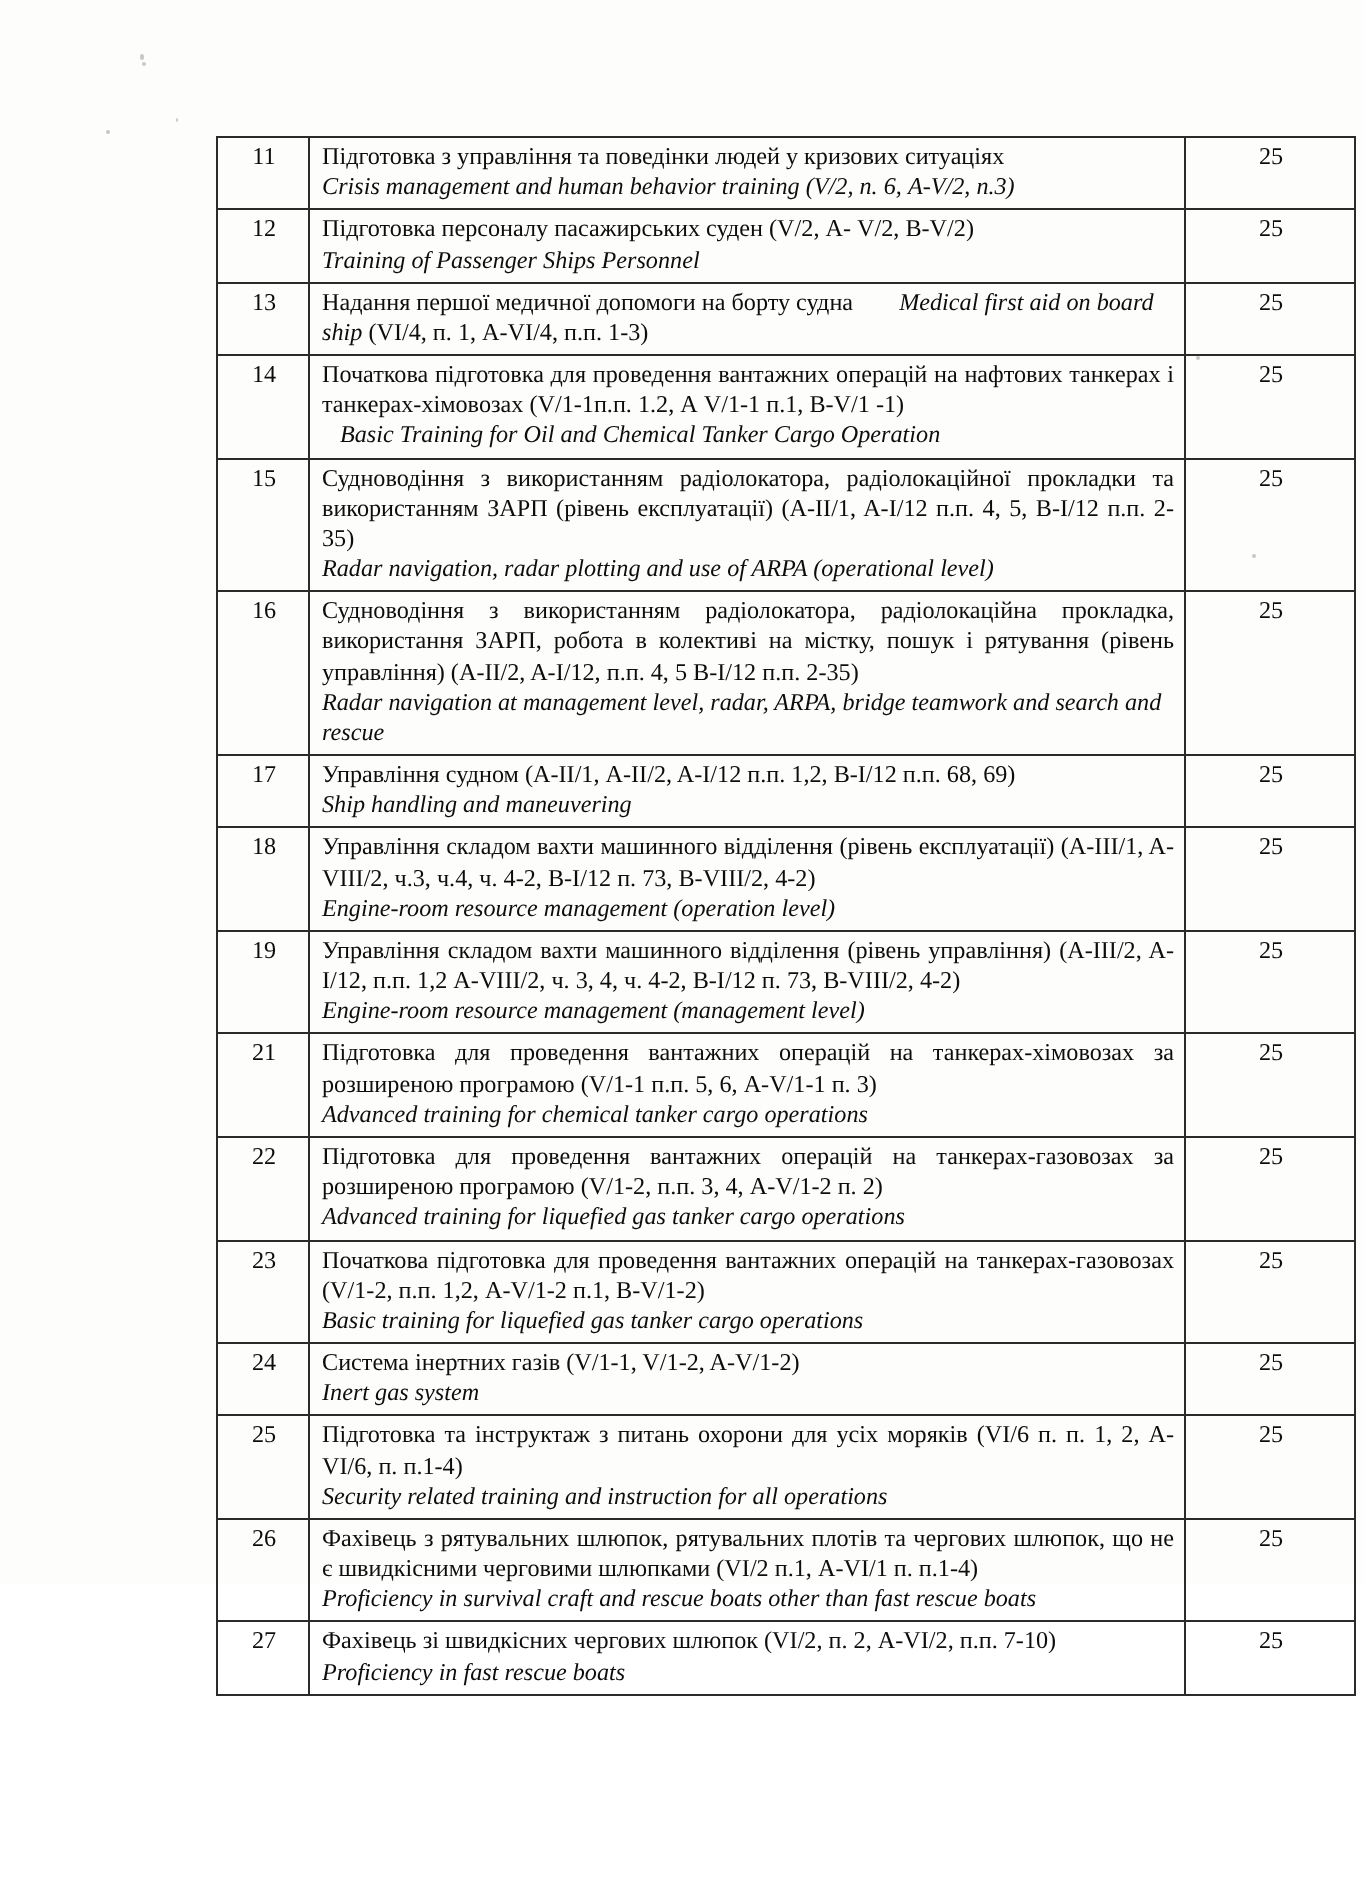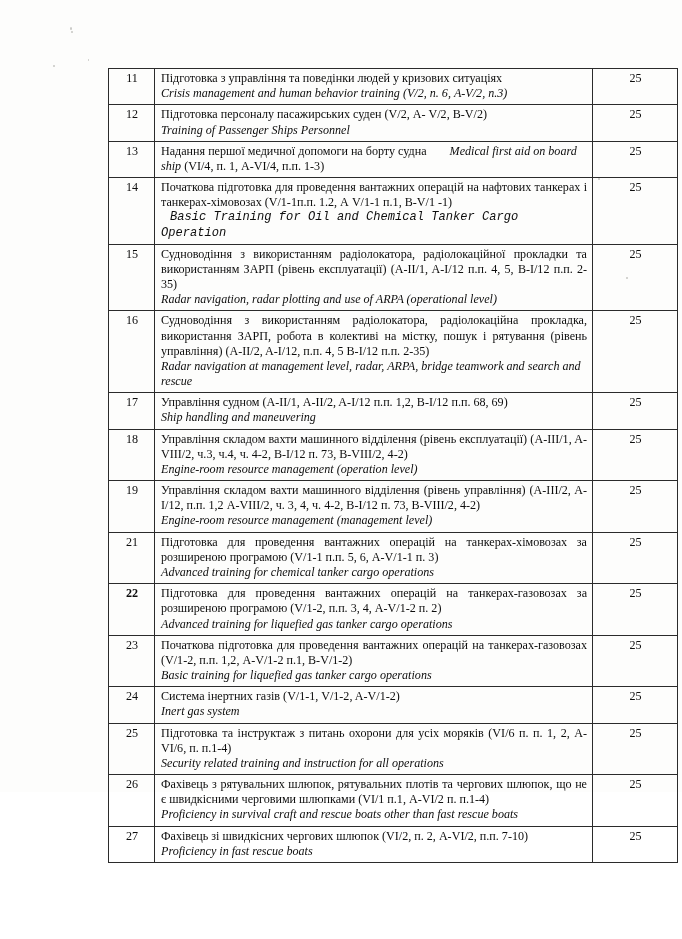--- a/index.html
+++ b/index.html
@@ -70,28 +70,28 @@
   .ua {
     display: block;
     text-align: justify;
     text-justify: inter-word;
   }
   .ua.nojust { text-align: left; }
   .en {
     display: block;
     font-style: italic;
   }
-  .en.indent { text-indent: 9px; font-family: Liberation Mono, monospace; }
+  .en.indent { text-indent: 9px; }
   .inline-en {
     font-style: italic;
     margin-left: 20px;
   }
   
   tr.pad-top td.col-title { padding-top: 14px; }
-  tr.pad-top td.col-num { padding-top: 2px; font-weight: bold; }
+  tr.pad-top td.col-num { padding-top: 2px; }
 </style>
 </head>
 <body>
 
 <div id="page">
 
   <div class="speck" style="left:70px;  top:27px;  width:2px; height:3px;"></div>
   <div class="speck" style="left:71px;  top:31px;  width:2px; height:2px;"></div>
   <div class="speck" style="left:53px;  top:65px;  width:2px; height:2px;"></div>
   <div class="speck" style="left:88px;  top:59px;  width:1px; height:2px;"></div>
@@ -207,21 +207,21 @@
           <td class="col-num">25</td>
           <td class="col-title">
             <div class="ua">Підготовка та інструктаж з питань охорони для усіх моряків (VI/6 п. п. 1, 2, A-VI/6, п. п.1-4)</div>
             <div class="en">Security related training and instruction for all operations</div>
           </td>
           <td class="col-hours">25</td>
         </tr>
         <tr>
           <td class="col-num">26</td>
           <td class="col-title">
-            <div class="ua">Фахівець з рятувальних шлюпок, рятувальних плотів та чергових шлюпок, що не є швидкісними черговими шлюпками (VI/1 п.1, A-VI/2 п. п.1-4)</div>
+            <div class="ua">Фахівець з рятувальних шлюпок, рятувальних плотів та чергових шлюпок, що не є швидкісними черговими шлюпками (VI/2 п.1, A-VI/1 п. п.1-4)</div>
             <div class="en">Proficiency in survival craft and rescue boats other than fast rescue boats</div>
           </td>
           <td class="col-hours">25</td>
         </tr>
         <tr>
           <td class="col-num">27</td>
           <td class="col-title">
             <div class="ua">Фахівець зі швидкісних чергових шлюпок (VI/2, п. 2, A-VI/2, п.п. 7-10)</div>
             <div class="en">Proficiency in fast rescue boats</div>
           </td>

